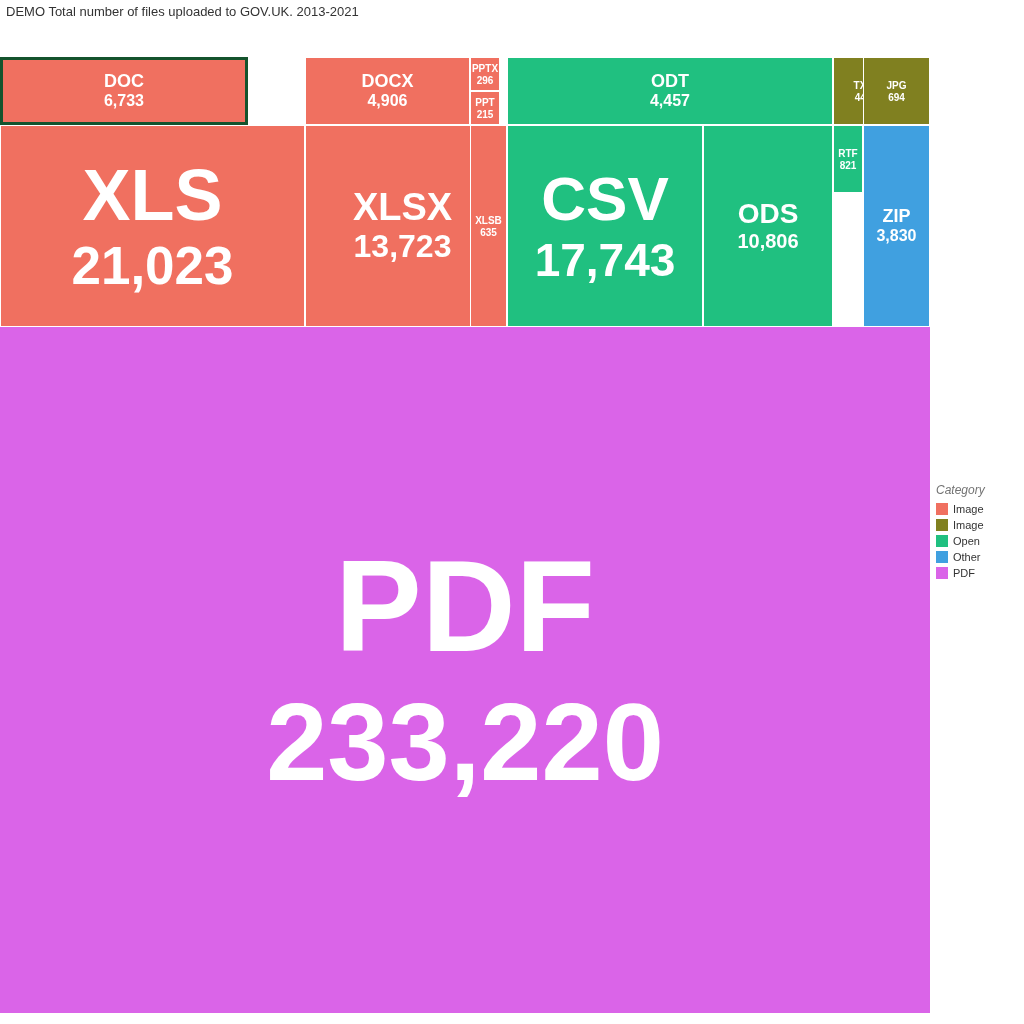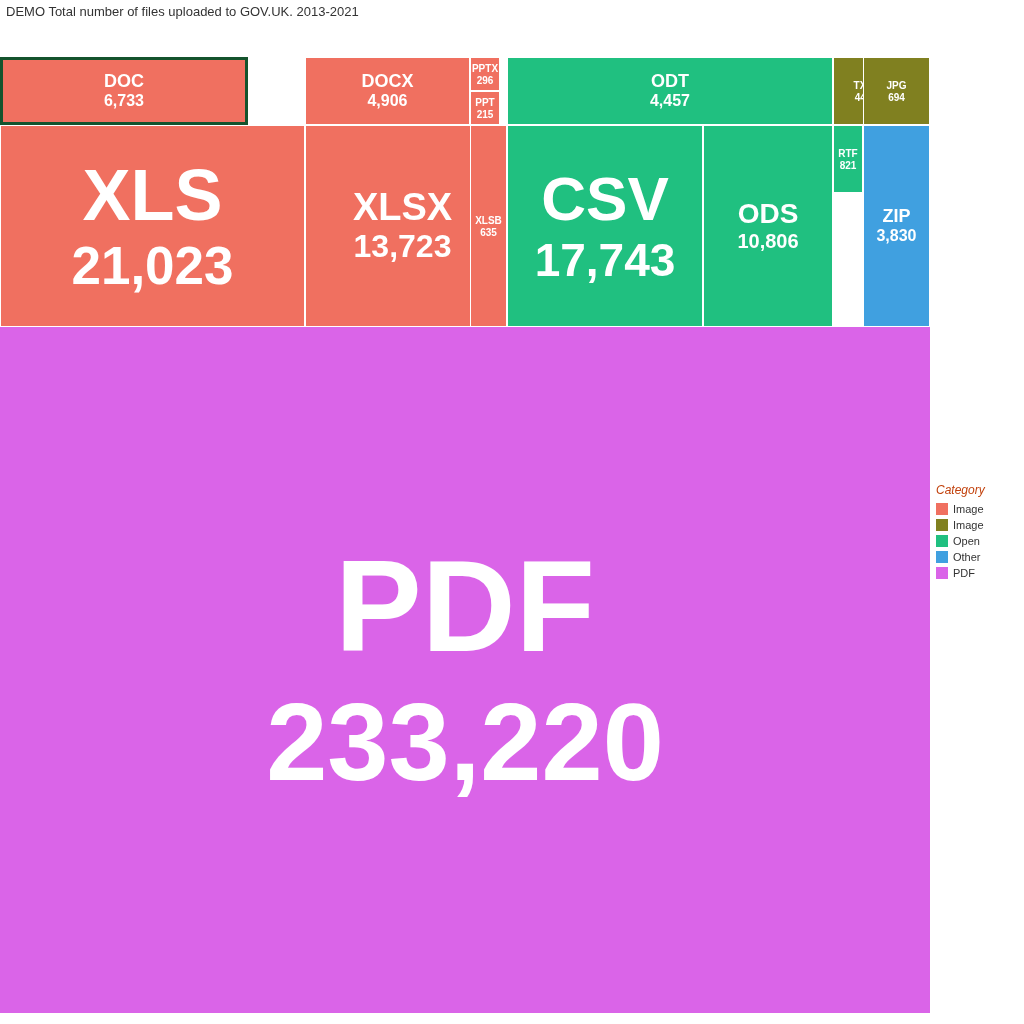--- a/index.html
+++ b/index.html
@@ -31,21 +31,21 @@
     #legend {
       width: 94px;
       padding: 10px 6px;
       display: flex;
       flex-direction: column;
       justify-content: flex-start;
       padding-top: 460px;
     }
     .legend-title {
       font-size: 12px;
-      color: #c2410c;
+      color: #737373;
       margin-bottom: 6px;
       font-style: italic;
     }
     .legend-item {
       display: flex;
       align-items: center;
       margin-bottom: 4px;
     }
     .legend-swatch {
       width: 12px;

